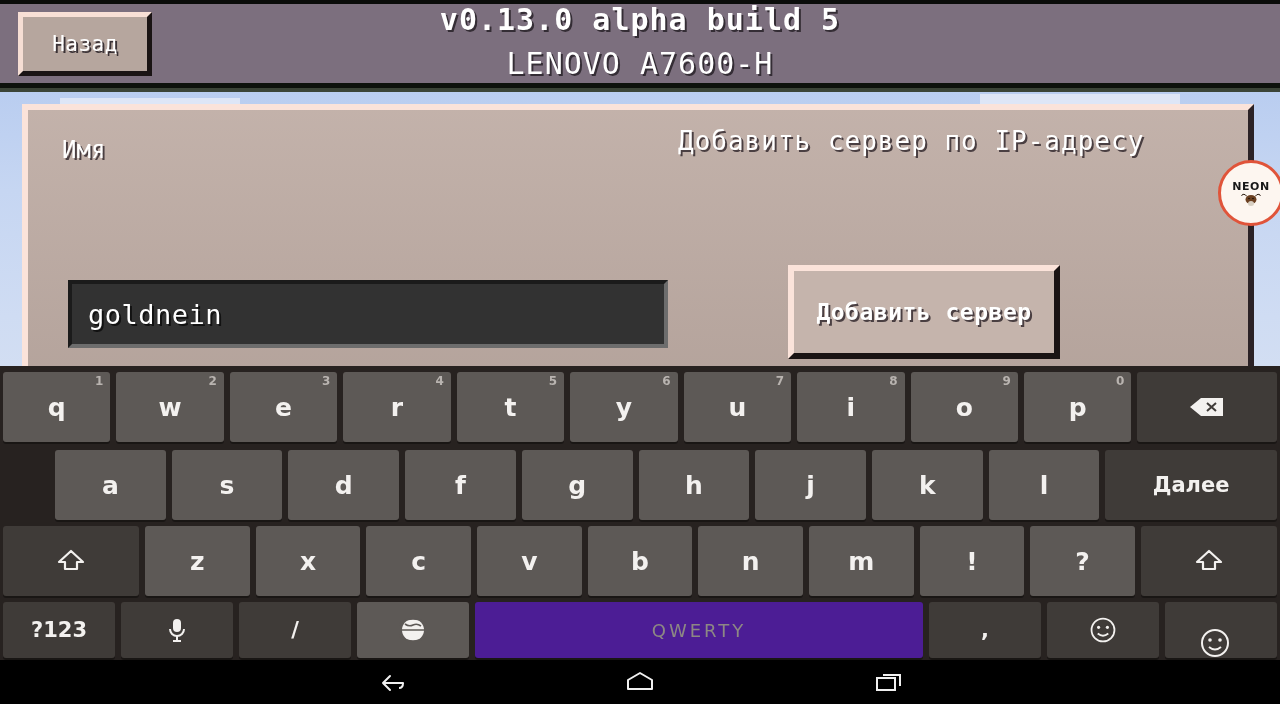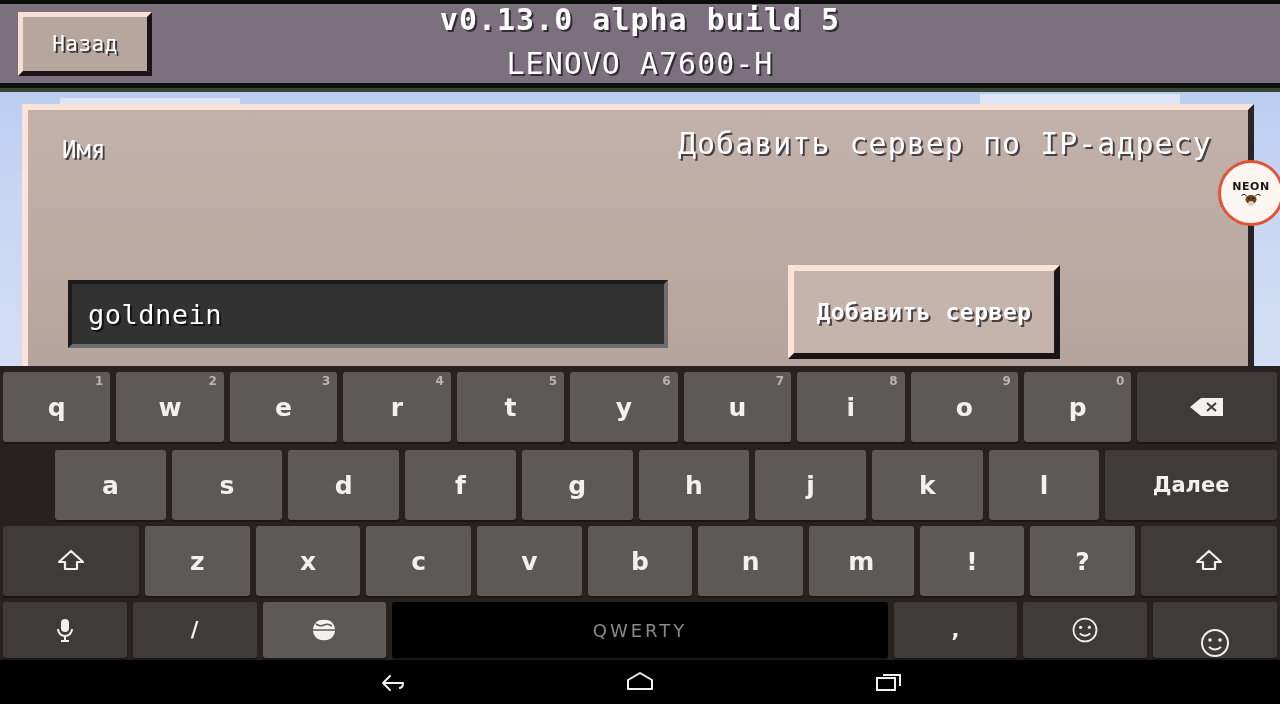--- a/index.html
+++ b/index.html
@@ -49,21 +49,21 @@
          background:#bfada5;
          border-top:6px solid #fbe3da;border-left:6px solid #fbe3da;
          border-right:6px solid #2b2226;border-bottom:0;
          box-sizing:border-box;}
   .panel-sheen{position:absolute;left:0;top:0;width:100%;height:100%;
                background:linear-gradient(to bottom,rgba(255,255,255,.06),rgba(0,0,0,.05));
                pointer-events:none;}
 
   .lbl-name{position:absolute;left:34px;top:26px;color:#ffffff;font-size:24px;
             text-shadow:2px 2px 0 #4a3f42;}
-  .hdr-ip{position:absolute;left:678px;top:126px;color:#ffffff;font-size:30px;letter-spacing:1px;
+  .hdr-ip{position:absolute;left:678px;top:126px;color:#ffffff;font-size:26px;letter-spacing:1px;
           text-shadow:2px 2px 0 #4a3f42;white-space:nowrap;}
 
   .field{position:absolute;background:#323232;
          border-top:4px solid #1b1b1b;border-left:4px solid #1b1b1b;
          border-right:4px solid #6d6d6d;border-bottom:4px solid #6d6d6d;
          box-sizing:border-box;cursor:text;display:flex;align-items:center;}
   .field-name{left:40px;top:170px;width:600px;height:68px;}
   .field-ip{left:40px;top:297px;width:600px;height:62px;}
   .field span{padding-left:16px;color:#ffffff;font-size:27px;letter-spacing:.5px;
               text-shadow:2px 2px 0 #121212;}
@@ -97,21 +97,21 @@
   .kb-row.r3{top:158px;height:74px;}
   .kb-row.r4{top:234px;height:60px;}
   .key{position:relative;margin:2px 3px;background:#5d5956;border-radius:3px;
        display:flex;align-items:center;justify-content:center;cursor:pointer;
        box-shadow:0 2px 0 rgba(0,0,0,.35);}
   .key .klabel{color:#f3f1ef;font-family:"DejaVu Sans",sans-serif;font-weight:bold;font-size:25px;}
   .key .ksup{position:absolute;top:2px;right:7px;color:#b9b4b0;
              font-family:"DejaVu Sans",sans-serif;font-size:12px;font-weight:bold;}
   .key.dark{background:#3f3b38;}
   .key.dark .klabel{font-size:21px;}
-  .key.space{background:#000000;}
+  .key.space{background:#4c1d95;}
   .key.space .klabel{color:#8d8884;font-size:18px;letter-spacing:3px;font-weight:normal;}
   .r2-pad{width:52px;}
   .svgw{display:flex;align-items:center;justify-content:center;}
 
   
   .mobizen{position:absolute;right:4px;bottom:22px;z-index:80;display:flex;align-items:center;
            background:rgba(20,20,20,.55);padding:2px 4px;border-radius:3px;}
   .mobizen .mz-t{color:#fff;font-family:"DejaVu Sans",sans-serif;font-size:12px;margin-right:4px;}
   .mobizen .mz-l{color:#fff;font-family:"DejaVu Sans",sans-serif;font-weight:bold;font-size:14px;
                  letter-spacing:1px;}
@@ -312,20 +312,23 @@
           <span class="svgw">
             <svg width="30" height="26" viewBox="0 0 30 26">
               <path d="M15 3 L27 14 H21 V21 H9 V14 H3 Z" fill="none" stroke="#f3f1ef" stroke-width="2.2" stroke-linejoin="round"></path>
             </svg>
           </span>
         </div>
       </div>
 
     <div class="kb-row r4" id="krow4">
         <div class="key dark" style="flex: 1.3 1 0%;">
+          <span class="klabel">?123</span>
+        </div>
+        <div class="key dark" style="flex: 1.3 1 0%;">
           <span class="svgw">
             <svg width="22" height="28" viewBox="0 0 22 28">
               <rect x="7" y="3" width="8" height="13" rx="4" fill="#f3f1ef"></rect>
               <path d="M4 13 a7 7 0 0 0 14 0" stroke="#f3f1ef" stroke-width="2" fill="none"></path>
               <path d="M11 20 V25 M7 25 H15" stroke="#f3f1ef" stroke-width="2"></path>
             </svg>
           </span>
         </div>
         <div class="key dark" style="flex: 1.3 1 0%;">
           <span class="klabel">/</span>

